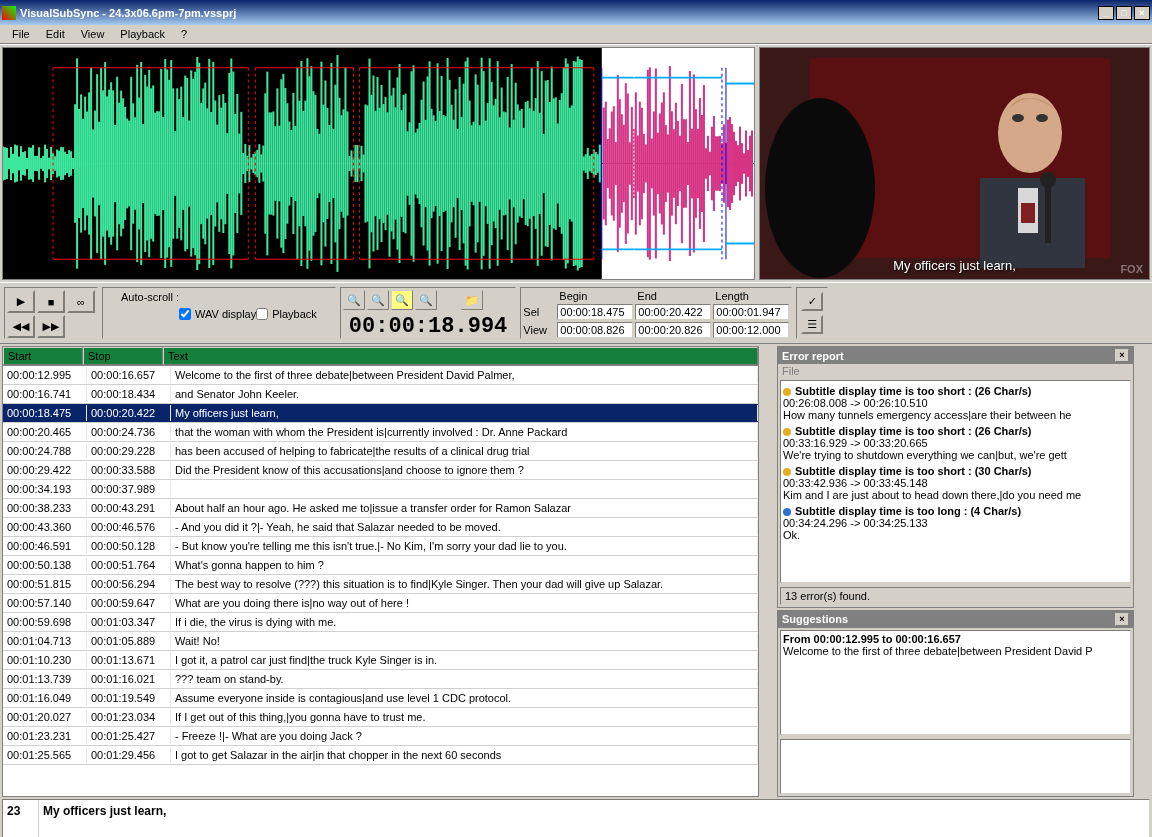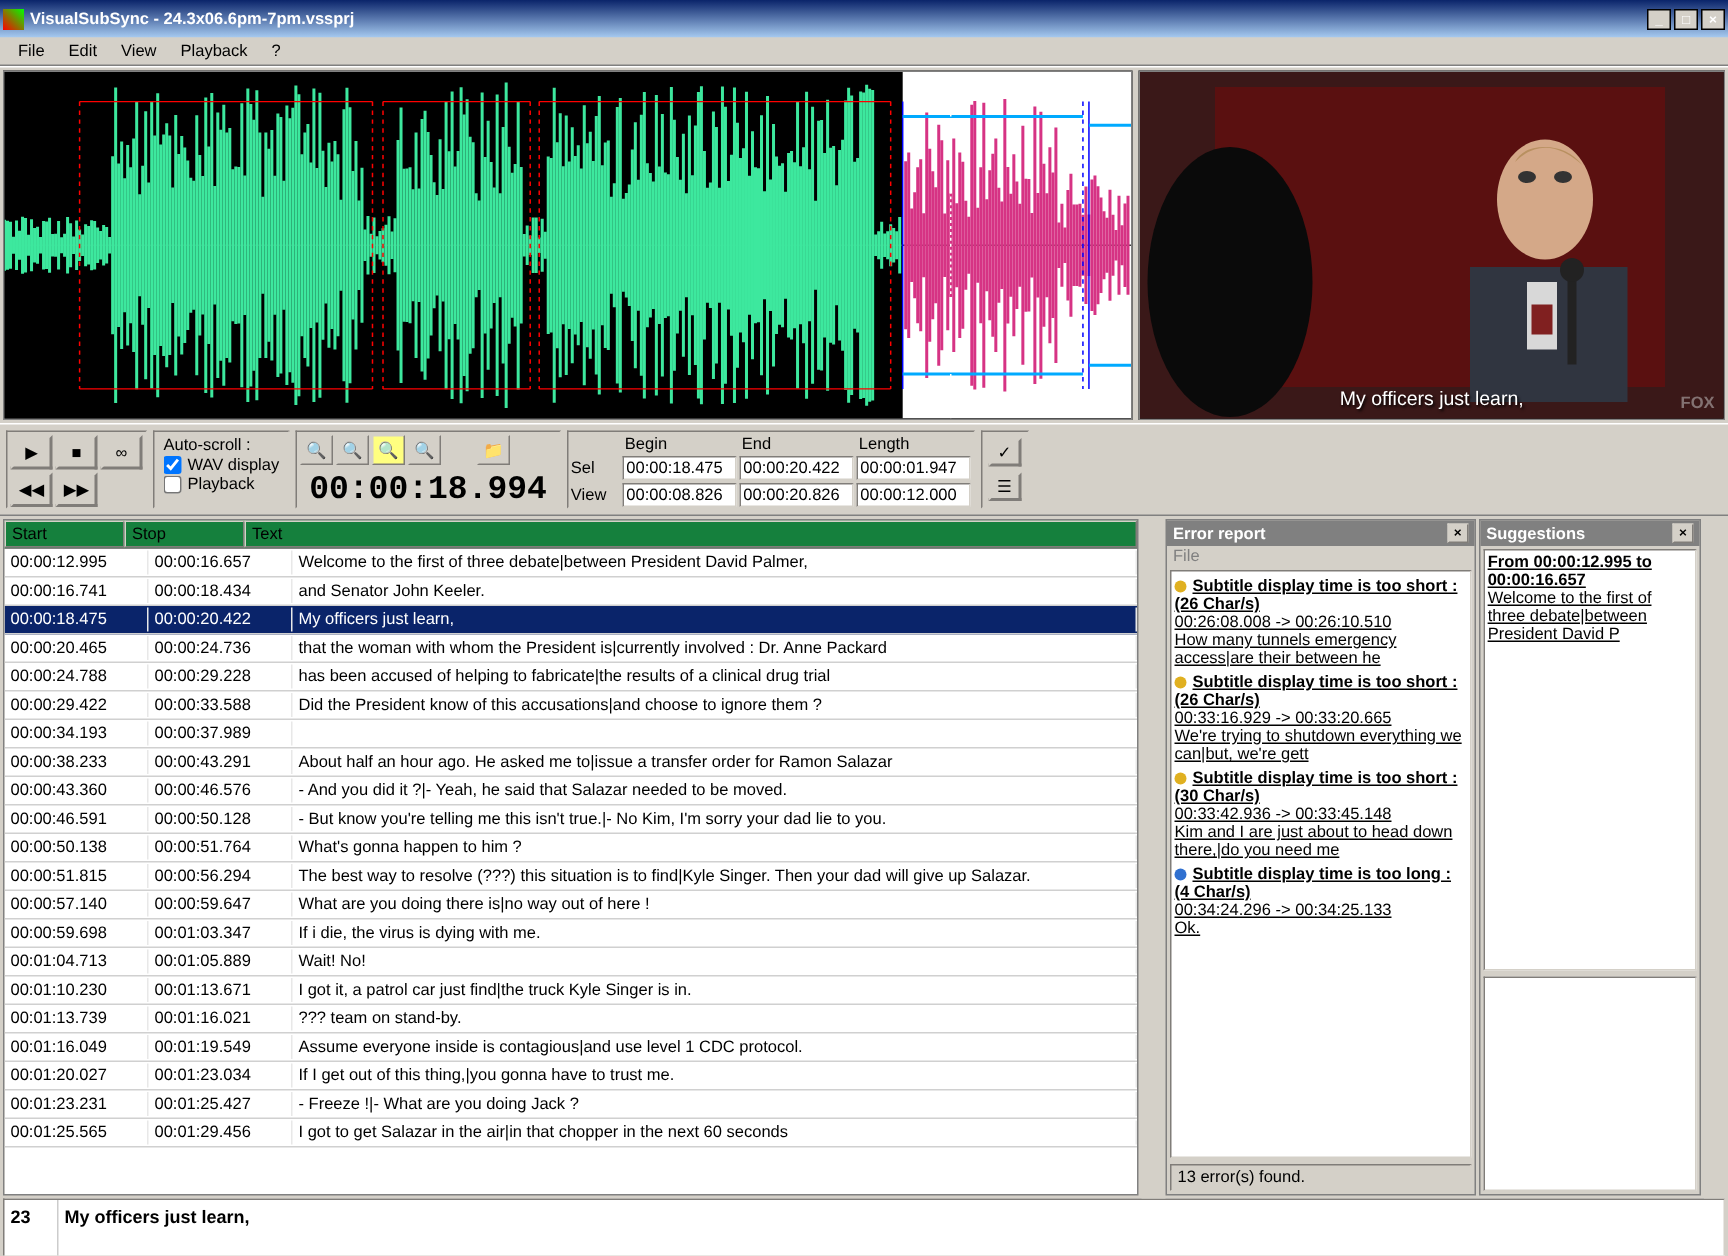--- a/index.html
+++ b/index.html
@@ -16,21 +16,21 @@
 .top-area { display:flex; height:238px; border-top:1px solid #fff; }
 .waveform { flex:1; background:#000; position:relative; overflow:hidden; margin:2px 4px 2px 2px; border:1px solid #808080; }
 .wave-svg { width:100%; height:100%; }
 .video { width:391px; background:#000; margin:2px 2px 2px 0; border:1px solid #808080; position:relative; overflow:hidden; }
 .video-caption { position:absolute; bottom:6px; width:100%; text-align:center; color:#fff; font-size:13px; text-shadow:1px 1px 2px #000; }
 .video-logo { position:absolute; bottom:4px; right:6px; color:#ccc; font-size:11px; font-weight:bold; opacity:.5; }
 
 .controls { height:62px; background:#d4d0c8; display:flex; padding:4px; gap:4px; border-top:1px solid #fff; border-bottom:1px solid #808080; }
 .ctrl-group { border:1px inset #d4d0c8; background:#d4d0c8; padding:2px; display:flex; }
 .pbtn { width:28px; height:23px; border:2px outset #d4d0c8; background:#d4d0c8; display:flex; align-items:center; justify-content:center; font-size:11px; }
-.autoscroll { flex-direction:column; padding:3px 6px; font-size:11px; }
+.autoscroll { flex-direction:row; padding:3px 18px; font-size:11px; }
 .checkbox { display:flex; align-items:center; gap:4px; margin-top:1px; }
 .checkbox input { width:12px; height:12px; }
 .zoom-group { flex-direction:column; }
 .zoom-row { display:flex; gap:2px; }
 .zbtn { width:22px; height:20px; border:1px outset #d4d0c8; display:flex; align-items:center; justify-content:center; font-size:11px; }
 .timecode { font-family:'Courier New',monospace; font-size:22px; font-weight:bold; padding:4px 6px; display:flex; align-items:center; }
 .timegrid { display:grid; grid-template-columns:32px 76px 76px 76px; gap:2px; font-size:11px; align-content:start; padding:2px; }
 .timegrid .hdr { text-align:left; padding-left:2px; }
 .timegrid .lbl { text-align:left; padding:2px 0; }
 .timegrid input { width:100%; font-size:11px; border:1px inset #d4d0c8; padding:1px 2px; }
@@ -38,29 +38,29 @@
 
 .mid-area { display:flex; height:455px; }
 .grid-wrap { flex:1; display:flex; flex-direction:column; border:1px solid #808080; margin:2px; overflow:hidden; }
 .grid-head { display:flex; background:#15803d; border-bottom:1px solid #808080; }
 .grid-head .col { border:1px outset #d4d0c8; padding:2px 4px; text-align:left; }
 .col-start { width:80px; } .col-stop { width:80px; } .col-text { flex:1; }
 .grid-body { flex:1; overflow-y:auto; background:#fff; }
 .grid-row { display:flex; border-bottom:1px solid #d0d0d0; height:19px; align-items:center; cursor:default; }
 .grid-row.sel { background:#0a246a; color:#fff; }
 .grid-row .cell { padding:2px 4px; overflow:hidden; white-space:nowrap; border-right:1px solid #e8e8e8; }
-.grid-row .cell.col-start, .grid-row .cell.col-stop { width:96px; }
+.grid-row .cell.col-start, .grid-row .cell.col-stop { width:84px; }
 .grid-row .cell.col-text { flex:1; }
 
-.side-panels { width:357px; display:flex; flex-direction:row; margin:2px 2px 2px 0; gap:2px; }
+.side-panels { width:357px; display:flex; flex-direction:column; margin:2px 2px 2px 0; gap:2px; }
 .panel { border:1px solid #808080; background:#d4d0c8; display:flex; flex-direction:column; }
 .panel-title { background:#808080; color:#fff; padding:2px 4px; font-weight:bold; display:flex; align-items:center; }
 .panel-title .x { margin-left:auto; background:#d4d0c8; color:#000; width:14px; height:13px; border:1px outset #d4d0c8; text-align:center; font-size:9px; line-height:11px; }
 .panel-sub { font-size:11px; color:#808080; padding:1px 4px; }
-.panel-body { flex:1; background:#fff; border:1px inset #d4d0c8; margin:2px; overflow-y:auto; padding:2px; font-size:11px; position:relative;text-decoration:underline; }
+.panel-body { flex:1; background:#fff; border:1px inset #d4d0c8; margin:2px; overflow-y:auto; padding:2px; font-size:11px; position:relative; }
 .err-item { padding:2px 0; }
 .bullet { display:inline-block; width:8px; height:8px; border-radius:50%; margin-right:4px; vertical-align:middle; }
 .panel-foot { padding:2px 4px; border:1px inset #d4d0c8; margin:2px; background:#d4d0c8; font-size:11px; }
 
 .editor { height:44px; display:flex; border:1px inset #d4d0c8; margin:0 2px; background:#fff; }
 .editor .num { width:36px; padding:4px; border-right:1px solid #ccc; font-size:12px; font-weight:bold; }
 .editor .txt { flex:1; padding:4px; font-size:12px; font-weight:bold; }
 
 .vscroll { width:16px; background:#d4d0c8; }
 </style>

